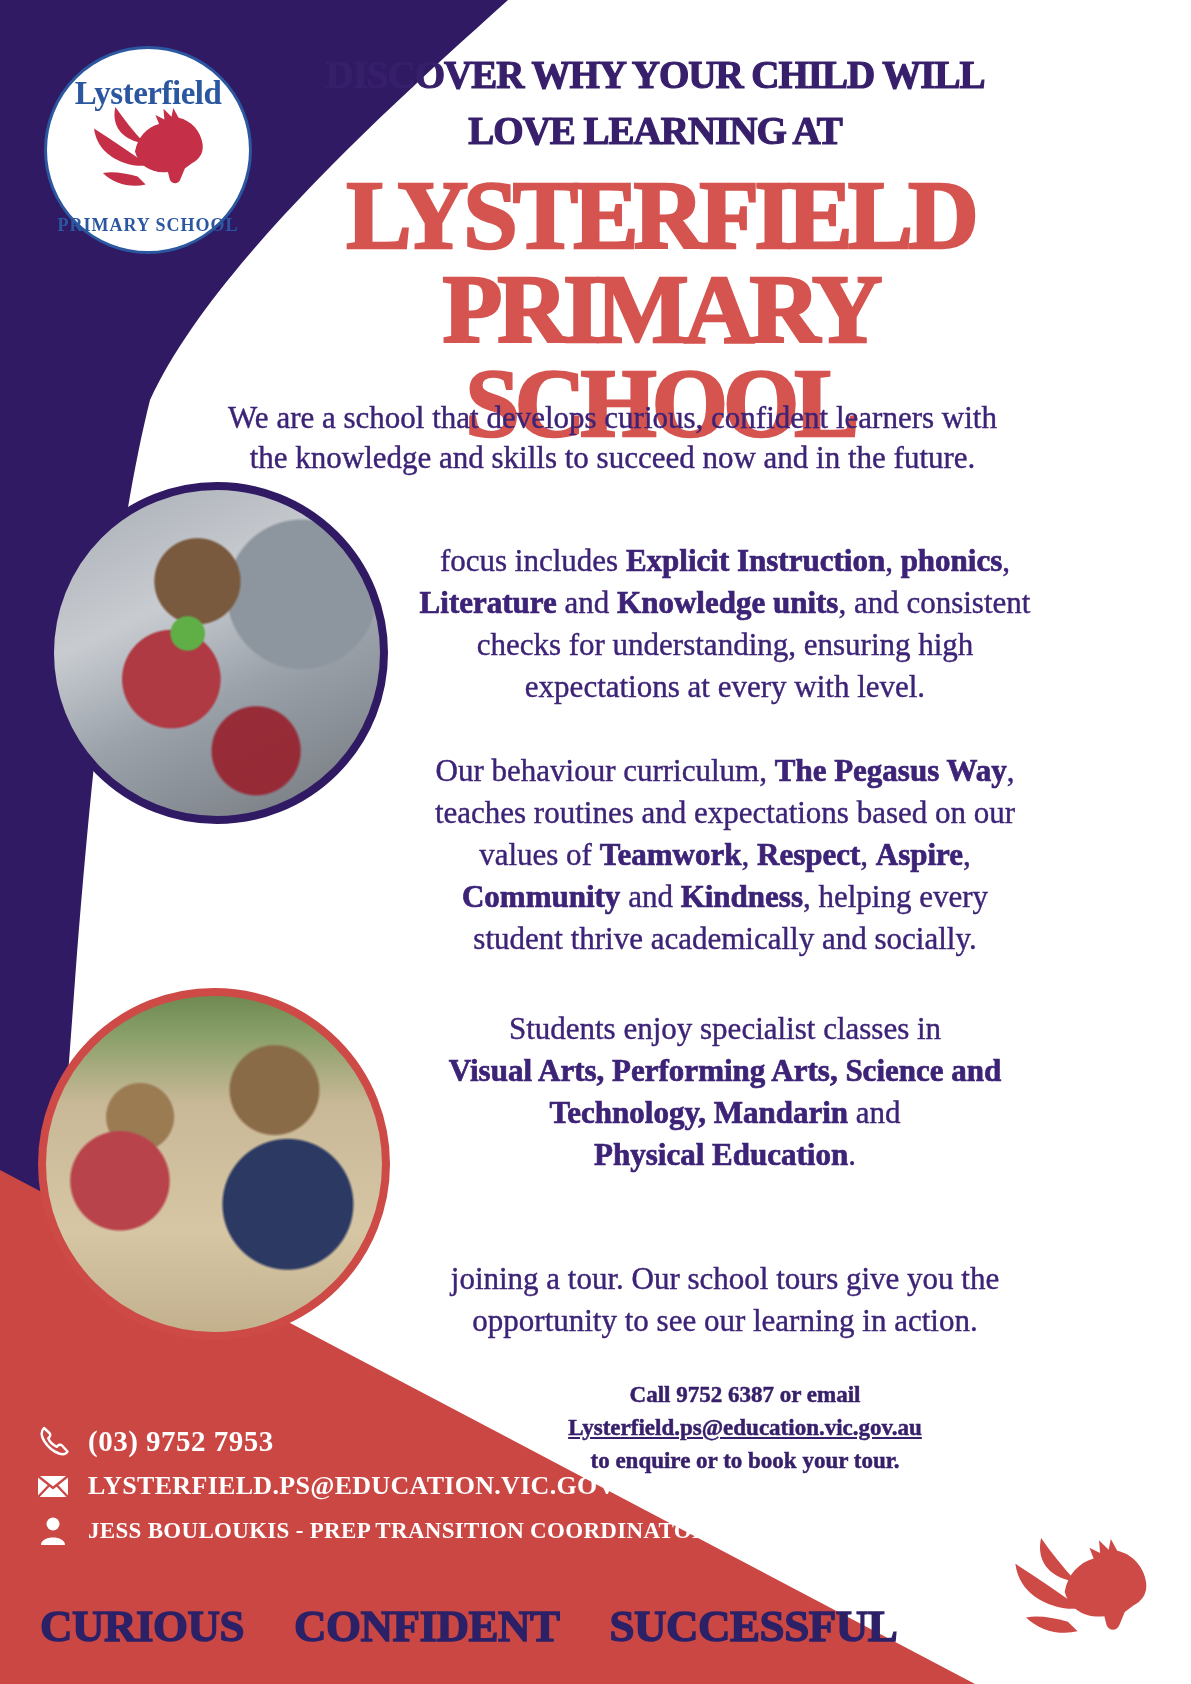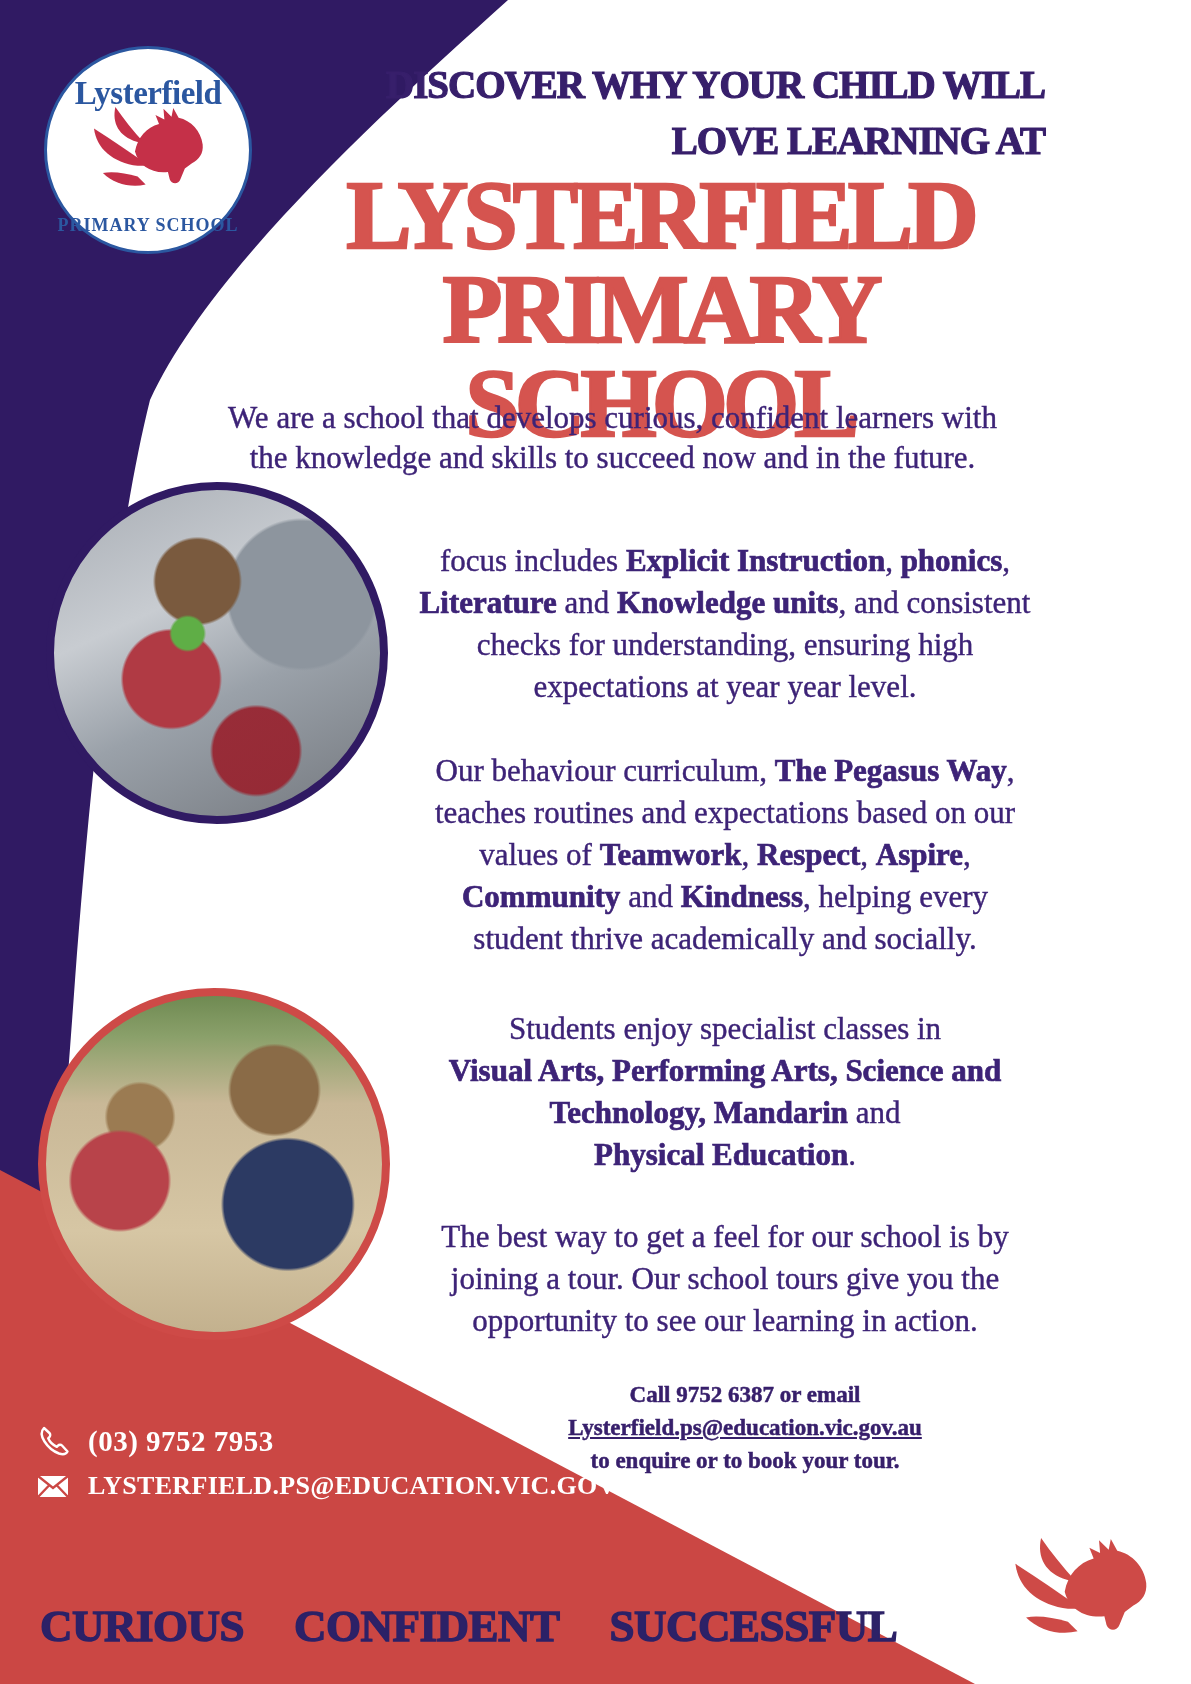--- a/index.html
+++ b/index.html
@@ -21,21 +21,21 @@
     font-size:33px;font-weight:700;color:var(--logo_blue,#2b57a0);letter-spacing:-0.5px;
   }
   .logo-pegasus{position:absolute;left:32px;top:58px;width:144px;height:98px;color:var(--logo_red,#c53048);}
   .logo-type{
     position:absolute;left:0;right:0;top:166px;
     font-size:18px;font-weight:700;color:var(--logo_blue,#2b57a0);letter-spacing:1px;
   }
 
   
   .eyebrow{
-    position:absolute;left:265px;top:57px;width:780px;text-align:right;
+    position:absolute;left:265px;top:47px;width:780px;text-align:center;
     font-size:39px;line-height:56px;font-weight:700;letter-spacing:-1px;
     color:var(--purple_head,#371f6b);-webkit-text-stroke:1.2px var(--purple_head,#371f6b);
   }
   .big-title{
     position:absolute;left:270px;top:168px;width:780px;text-align:center;
     font-size:98px;line-height:94px;font-weight:700;letter-spacing:-5px;
     color:var(--title_red,#d5544f);-webkit-text-stroke:2.5px var(--title_red,#d5544f);
   }
 
   
@@ -130,24 +130,24 @@
   <div class="big-title">
     <span>LYSTERFIELD</span><br>
     <span>PRIMARY SCHOOL</span>
   </div>
 
   <div class="intro"><span>We are a school that develops curious, confident learners with</span><br><span>the knowledge and skills to succeed now and in the future.</span></div>
 
   <div class="photo photo-1"></div>
   <div class="photo photo-2"></div>
 
-  <div class="para p1"><br><span>focus includes </span><b>Explicit Instruction</b><span>, </span><b>phonics</b><span>,</span><br><b>Literature</b><span> and </span><b>Knowledge units</b><span>, and consistent</span><br><span>checks for understanding, ensuring high</span><br><span>expectations at year year level.</span></div>
+  <div class="para p1"><br><span>focus includes </span><b>Explicit Instruction</b><span>, </span><b>phonics</b><span>,</span><br><b>Literature</b><span> and </span><b>Knowledge units</b><span>, and consistent</span><br><span>checks for understanding, ensuring high</span><br><span>expectations at every with level.</span></div>
   <div class="para p2"><span>Our behaviour curriculum, </span><b>The Pegasus Way</b><span>,</span><br><span>teaches routines and expectations based on our</span><br><span>values of </span><b>Teamwork</b><span>, </span><b>Respect</b><span>, </span><b>Aspire</b><span>,</span><br><b>Community</b><span> and </span><b>Kindness</b><span>, helping every</span><br><span>student thrive academically and socially.</span></div>
   <div class="para p3"><span>Students enjoy specialist classes in</span><br><b>Visual Arts, Performing Arts, Science and</b><br><b>Technology, Mandarin</b><span> and</span><br><b>Physical Education</b><span>.</span></div>
-  <div class="para p4"><span>The best way to get a feel for our school is by</span><br><span>joining a tour. Our school tours give you the</span><br><span>opportunity to see our learning in action.</span></div>
+  <div class="para p4"><br><span>joining a tour. Our school tours give you the</span><br><span>opportunity to see our learning in action.</span></div>
 
   <div class="cta">
     <span>Call 9752 6387 or email</span><br>
     <a href="#">Lysterfield.ps@education.vic.gov.au</a><br>
     <span>to enquire or to book your tour.</span>
   </div>
 
   <div class="contact">
     <div class="contact-row">
       <svg class="ic" viewBox="0 0 34 34">
@@ -155,20 +155,27 @@
       </svg>
       <span class="c-phone">(03) 9752 7953</span>
     </div>
     <div class="contact-row">
       <svg class="ic" viewBox="0 0 34 34">
         <rect x="2" y="7" width="30" height="21" rx="2" fill="#fff"></rect>
         <path d="M2,7 L17,19 L32,7 M2,28 L13,16.5 M32,28 L21,16.5" fill="none" stroke="var(--wedge_red,#cb4744)" stroke-width="2.4"></path>
       </svg>
       <span class="c-email">LYSTERFIELD.PS@EDUCATION.VIC.GOV.AU</span>
     </div>
+    <div class="contact-row">
+      <svg class="ic" viewBox="0 0 34 34">
+        <circle cx="17" cy="10" r="6.5" fill="#fff"></circle>
+        <path d="M5,31 C5,21 29,21 29,31 Z" fill="#fff"></path>
+      </svg>
+      <span class="c-person">JESS BOULOUKIS - PREP TRANSITION COORDINATOR</span>
+    </div>
   </div>
 
   <div class="motto">
     <span>CURIOUS</span>
     <span>CONFIDENT</span>
     <span>SUCCESSFUL</span>
   </div>
 
   <svg class="pegasus-corner" viewBox="0 0 140 110" fill="currentColor">
       <use href="#pegasus"></use>

